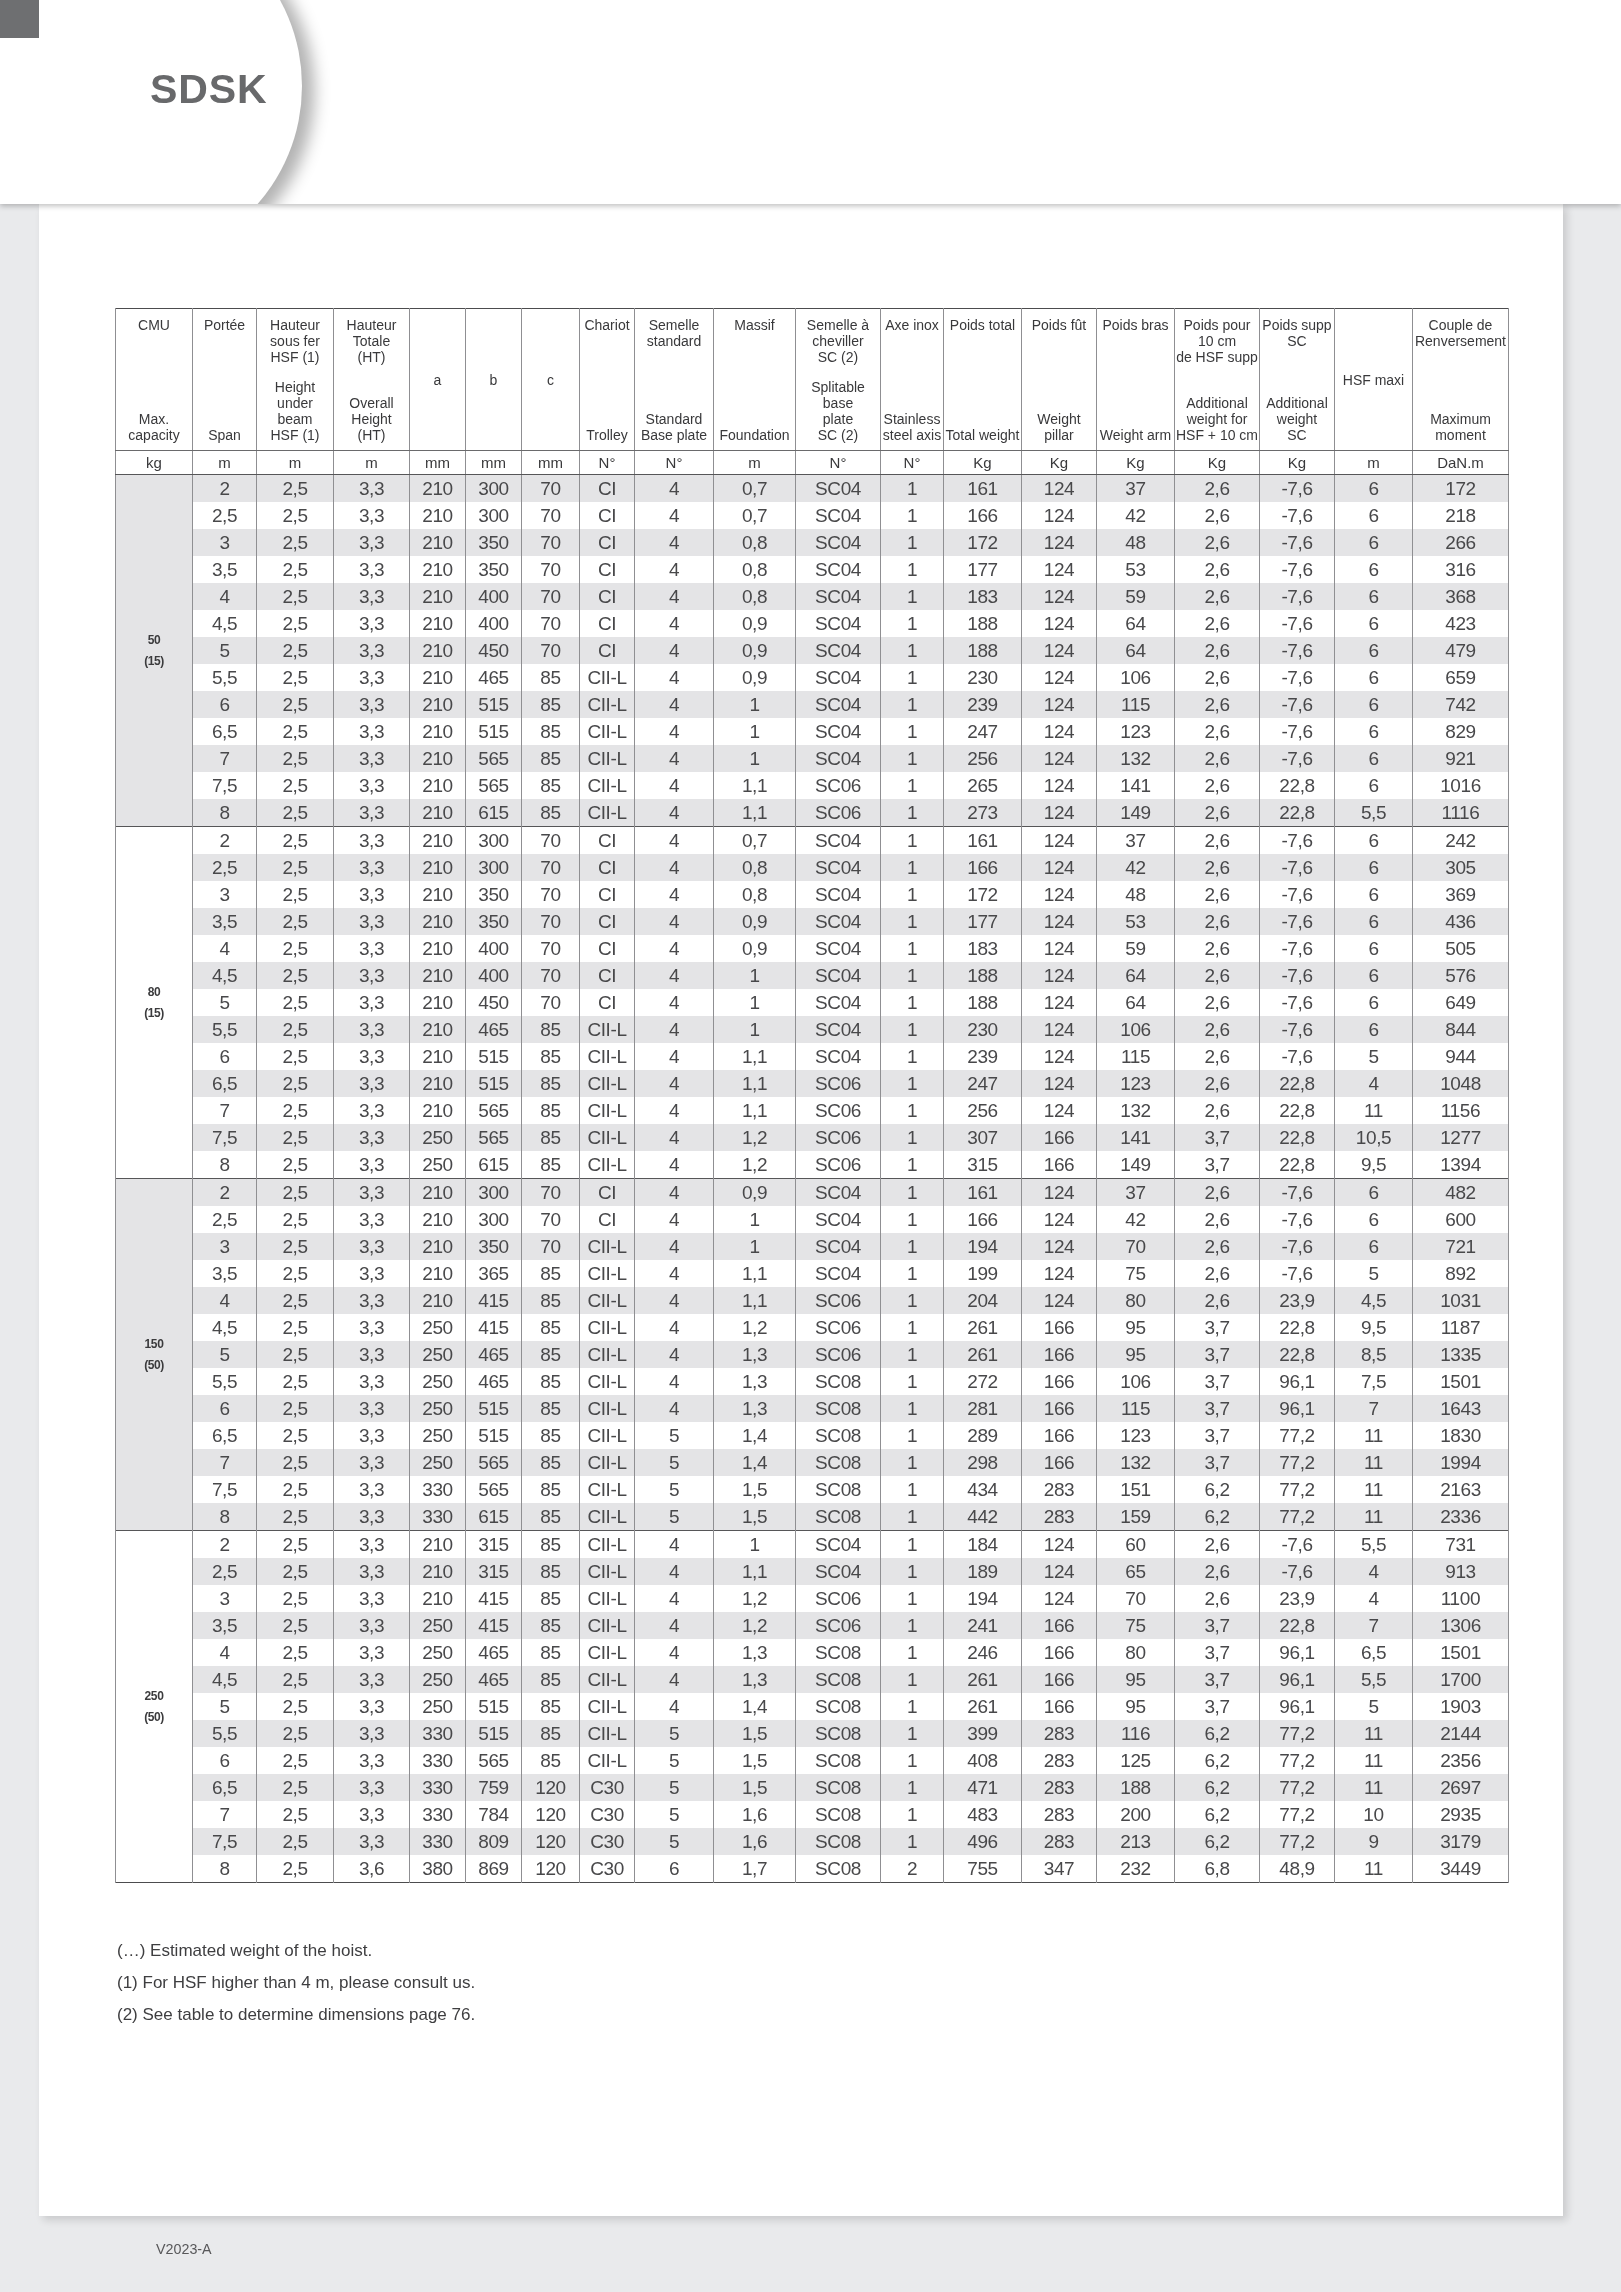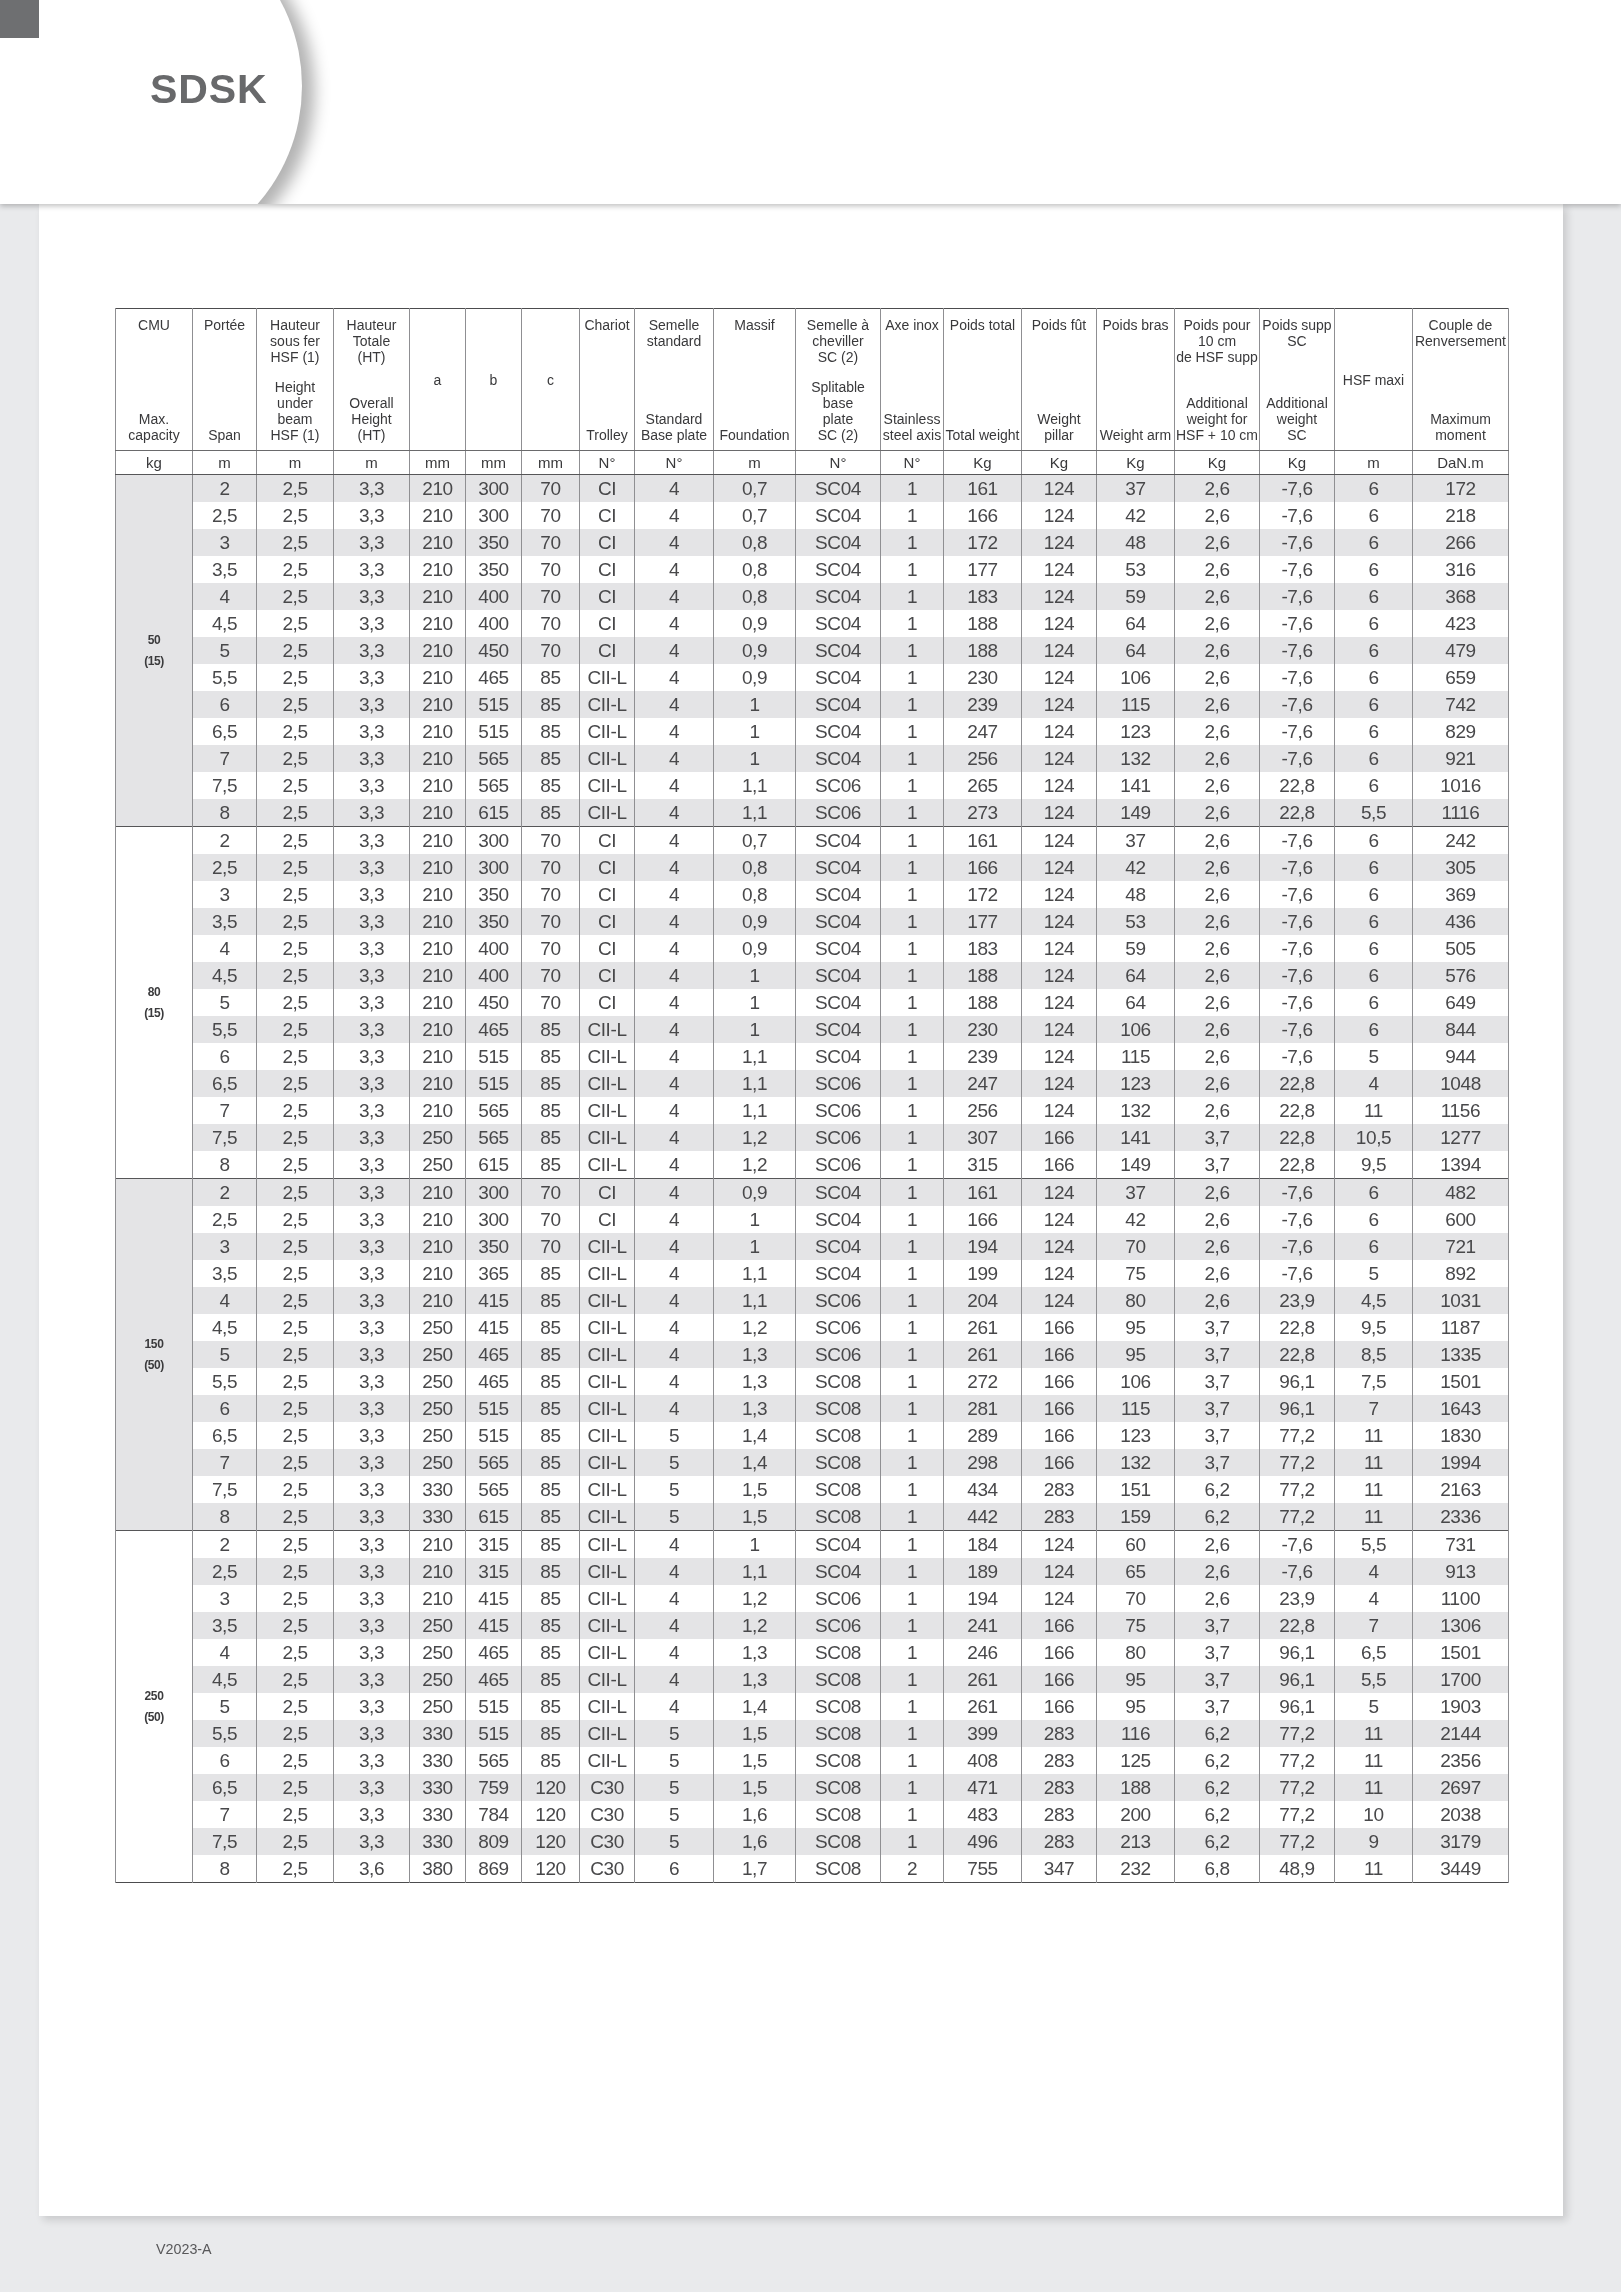--- a/index.html
+++ b/index.html
@@ -1270,21 +1270,21 @@
           <td>5</td>
           <td>1,6</td>
           <td>SC08</td>
           <td>1</td>
           <td>483</td>
           <td>283</td>
           <td>200</td>
           <td>6,2</td>
           <td>77,2</td>
           <td>10</td>
-          <td>2038</td>
+          <td>2935</td>
         </tr>
         <tr class="stripe">
           <td>7,5</td>
           <td>2,5</td>
           <td>3,3</td>
           <td>330</td>
           <td>809</td>
           <td>120</td>
           <td>C30</td>
           <td>5</td>
@@ -1317,16 +1317,21 @@
           <td>6,8</td>
           <td>48,9</td>
           <td>11</td>
           <td>3449</td>
         </tr>
       </tbody>
   </table>
 </div>
 
 <div class="footnotes">
+  <div class="block2">
+    <div>(…) Estimated weight of the hoist.</div>
+    <div>(1) For HSF higher than  4 m, please consult us.</div>
+    <div>(2) See table to determine dimensions page 76.</div>
+  </div>
 </div>
 
 <div class="version">V2023-A</div>
 
 
 </body></html>

